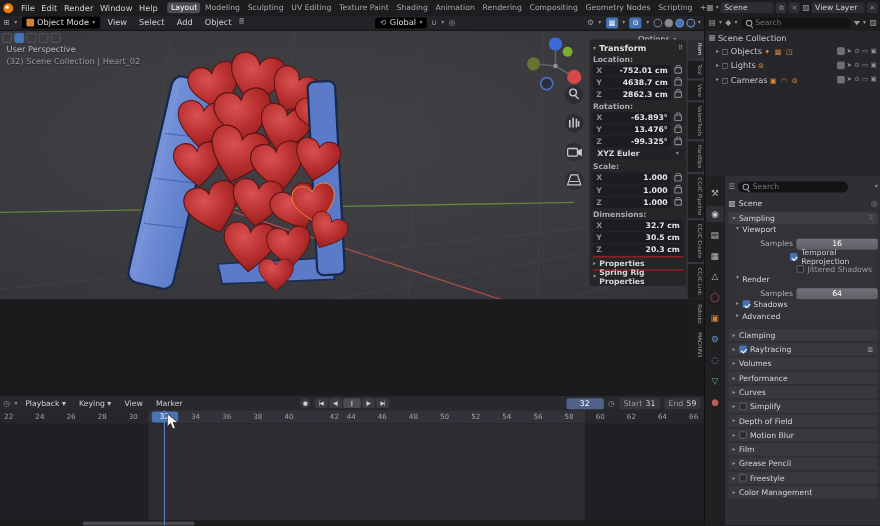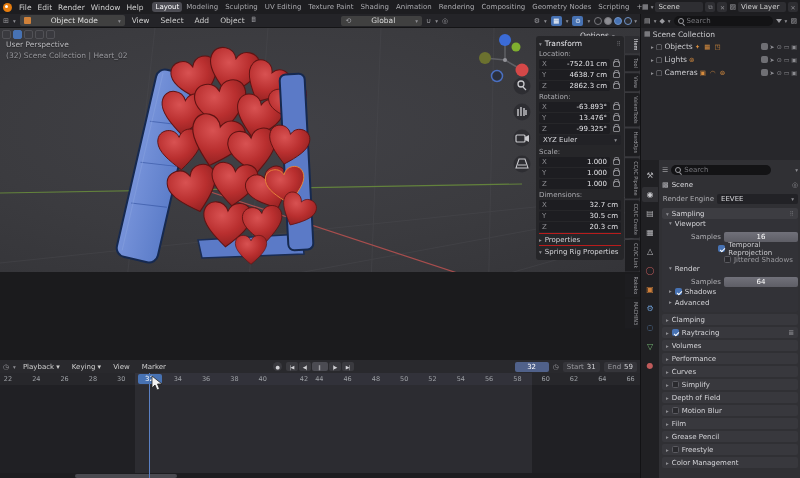--- a/index.html
+++ b/index.html
@@ -15,36 +15,36 @@
   .menu{color:#cfcfcf;padding:0 3px;font-size:7.5px;white-space:nowrap;}
   .wtab{color:#a8a8ac;padding:1px 3px;border-radius:3px;font-size:7px;white-space:nowrap;}
   .wtab.active{background:#4d4d54;color:#fff;}
   #topbar-right{position:absolute;left:642px;top:2px;width:156px;height:10px;display:flex;gap:2px;align-items:center;}
   .pill{background:#2e2e32;border-radius:2px;height:10px;display:flex;align-items:center;gap:2px;padding:0 3px;color:#d0d0d0;font-size:7px;white-space:nowrap;}
   .sqbtn{width:10px;height:10px;background:#2e2e32;border-radius:2px;color:#8b8b90;font-size:6px;display:flex;align-items:center;justify-content:center;}
   
   #vp-header{position:absolute;left:0;top:14px;width:640px;height:14px;background:#242428;border-bottom:1px solid #141416;
              display:flex;align-items:center;gap:4px;padding:0 3px;z-index:30;box-sizing:border-box;}
   .hicon{color:#9a9a9f;font-size:7px;}
-  .mode-dd{background:#404040;border-radius:2px;height:11px;display:flex;align-items:center;gap:20px;padding:0 4px;color:#dedede;font-size:7.5px;}
+  .mode-dd{background:#000000;border-radius:2px;height:11px;display:flex;align-items:center;gap:3px;padding:0 4px;color:#dedede;font-size:7.5px;}
   .chev{color:#8e8e93;font-size:5.5px;}
   .cube{width:7px;height:7px;background:#d0813a;border-radius:1px;}
   .shadechip{width:11px;height:10px;border-radius:2px;background:#3a3a3f;color:#d8d8dc;font-size:6.5px;display:flex;align-items:center;justify-content:center;}
   .shadechip.blue{background:#4772b3;color:#fff;}
   .ball{width:8px;height:8px;border-radius:50%;border:1px solid #77777c;box-sizing:border-box;}
   .ball.on{background:#4772b3;border-color:#6f93c8;}
   
   #viewport{position:absolute;left:0;top:28px;width:640px;height:244px;overflow:hidden;
             background:radial-gradient(ellipse at 42% 42%,#414146 0%,#3b3b3f 55%,#343438 100%);}
   .ovl{position:absolute;color:#b9b9bd;font-size:7.5px;text-shadow:0 1px 1px rgba(0,0,0,.4);white-space:nowrap;}
   .toolsq{width:9px;height:9px;border-radius:2px;background:#3a3a3f;border:1px solid #515156;box-sizing:border-box;}
   .toolsq.blue{background:#4772b3;border-color:#4772b3;}
   
   #npanel{position:absolute;left:536px;top:36px;width:88px;height:224px;background:rgba(37,37,41,.96);
-          border-radius:3px;z-index:20;padding:2px 3px;box-sizing:border-box;}
+          border-radius:3px;z-index:20;padding:2px 3px;box-sizing:border-box;font-weight:bold;}
   .np-title{display:flex;align-items:center;gap:3px;color:#e4e4e8;font-size:7.5px;height:11px;}
   .np-lab{color:#a9a9ae;font-size:7px;height:10px;display:flex;align-items:center;}
   .trow{display:flex;align-items:center;height:10px;margin-bottom:1px;gap:2px;}
   .tf{display:flex;align-items:center;background:#1d1d21;border-radius:2px;height:10px;padding:0 3px;flex:1;}
   .tf .ax{color:#8d8d92;width:8px;font-size:7px;}
   .tf .val{flex:1;text-align:right;color:#e4e4e8;font-size:7px;}
   .lock{width:5px;height:4px;border:1px solid #86868b;border-radius:1px;position:relative;flex:none;margin:0 1px;}
   .lock::before{content:"";position:absolute;left:0px;top:-3px;width:3px;height:3px;border:1px solid #86868b;border-bottom:none;border-radius:2px 2px 0 0;}
   .dd{background:#222226;border-radius:2px;display:flex;align-items:center;height:10px;padding:0 4px;color:#d8d8dc;font-size:7px;margin:1px 0 2px 0;}
   .dd .grow{flex:1;}
@@ -494,27 +494,20 @@
             <span class="mag"></span>
             <span>Search</span>
           </span>
         <span class="chev" style="margin-left:auto;">▾</span>
       </div>
       <div class="prow" style="height:13px;">
         <span class="hicon" style="color:#b0b0b5;">▩</span>
         <span style="color:#d8d8dc;">Scene</span>
         <span style="margin-left:auto;color:#8c8c91;font-size:7px;">◎</span>
       </div>
-      <div class="prow" style="height:15px;">
-        <span class="plabel">Render Engine</span>
-        <span class="dd" style="flex:1;margin:0;">
-          <span class="grow">EEVEE</span>
-          <span class="chev">▾</span>
-        </span>
-      </div>
       <div class="bar" style="background:#3d3d42;">
         <span class="chev">▾</span>
           <span>Sampling</span>
         <span style="margin-left:auto;color:#77777c;font-size:6px;">⠿</span>
       </div>
       <div style="padding:1px 0 2px 7px;background:#323237;border-radius:0 0 2px 2px;">
         <div class="subhead">
             <span class="chev">▾</span>
             <span>Viewport</span>
           </div>

